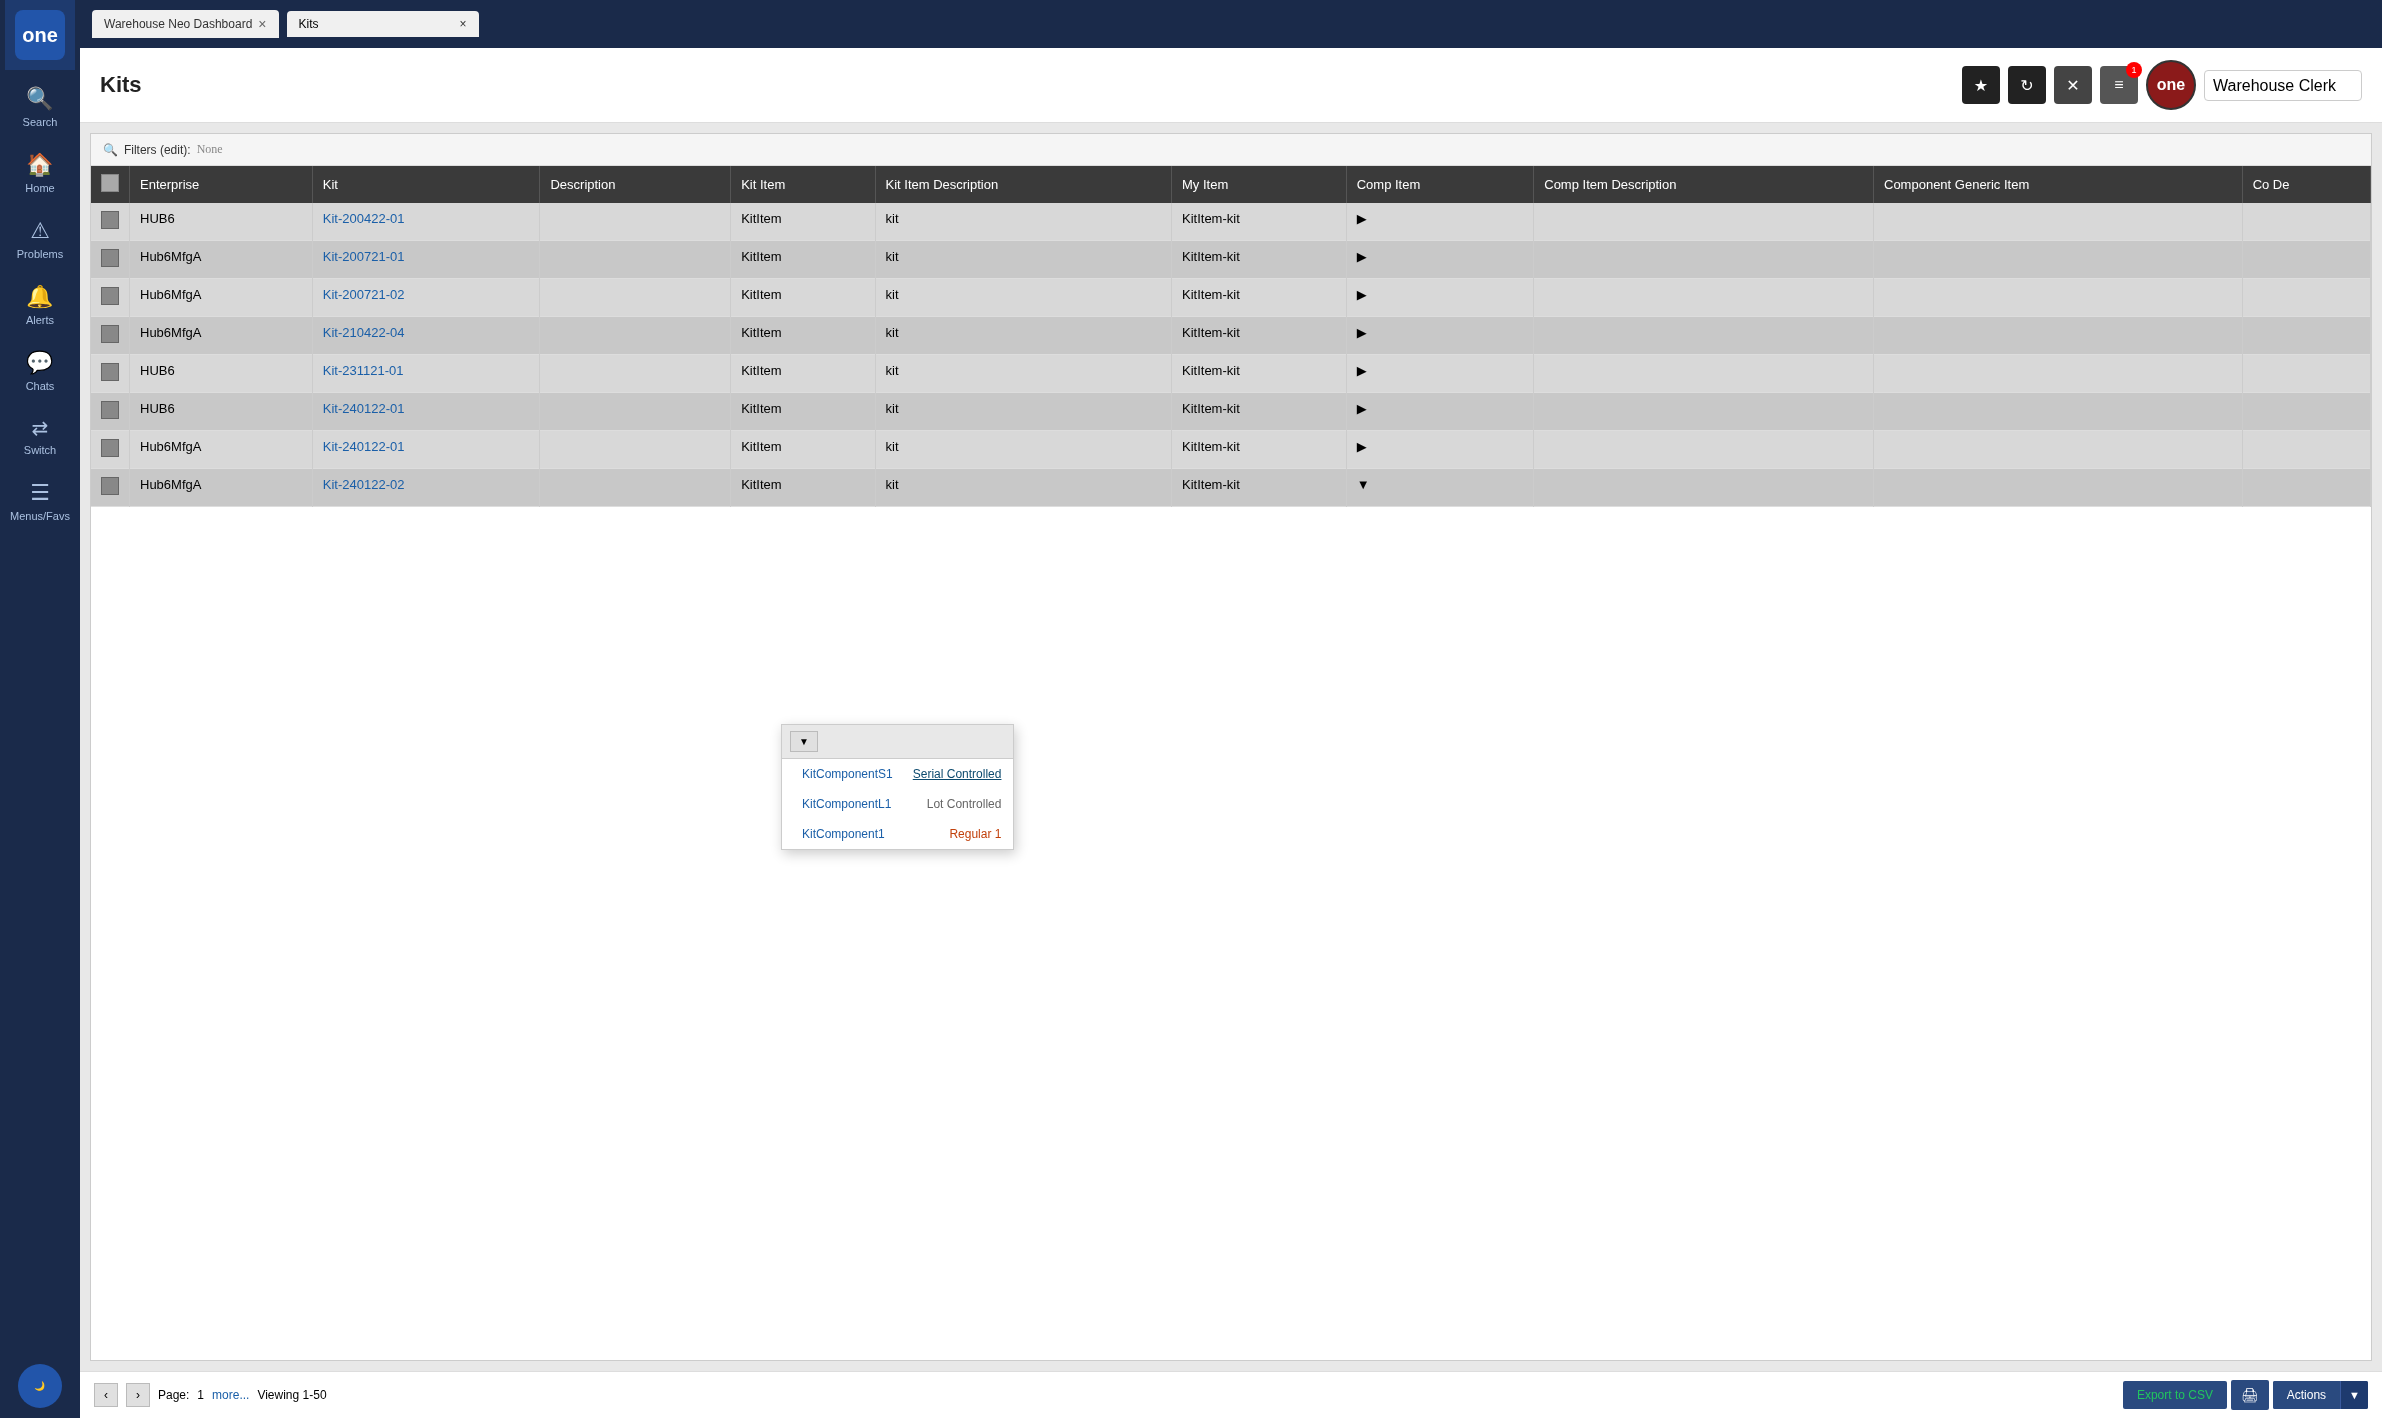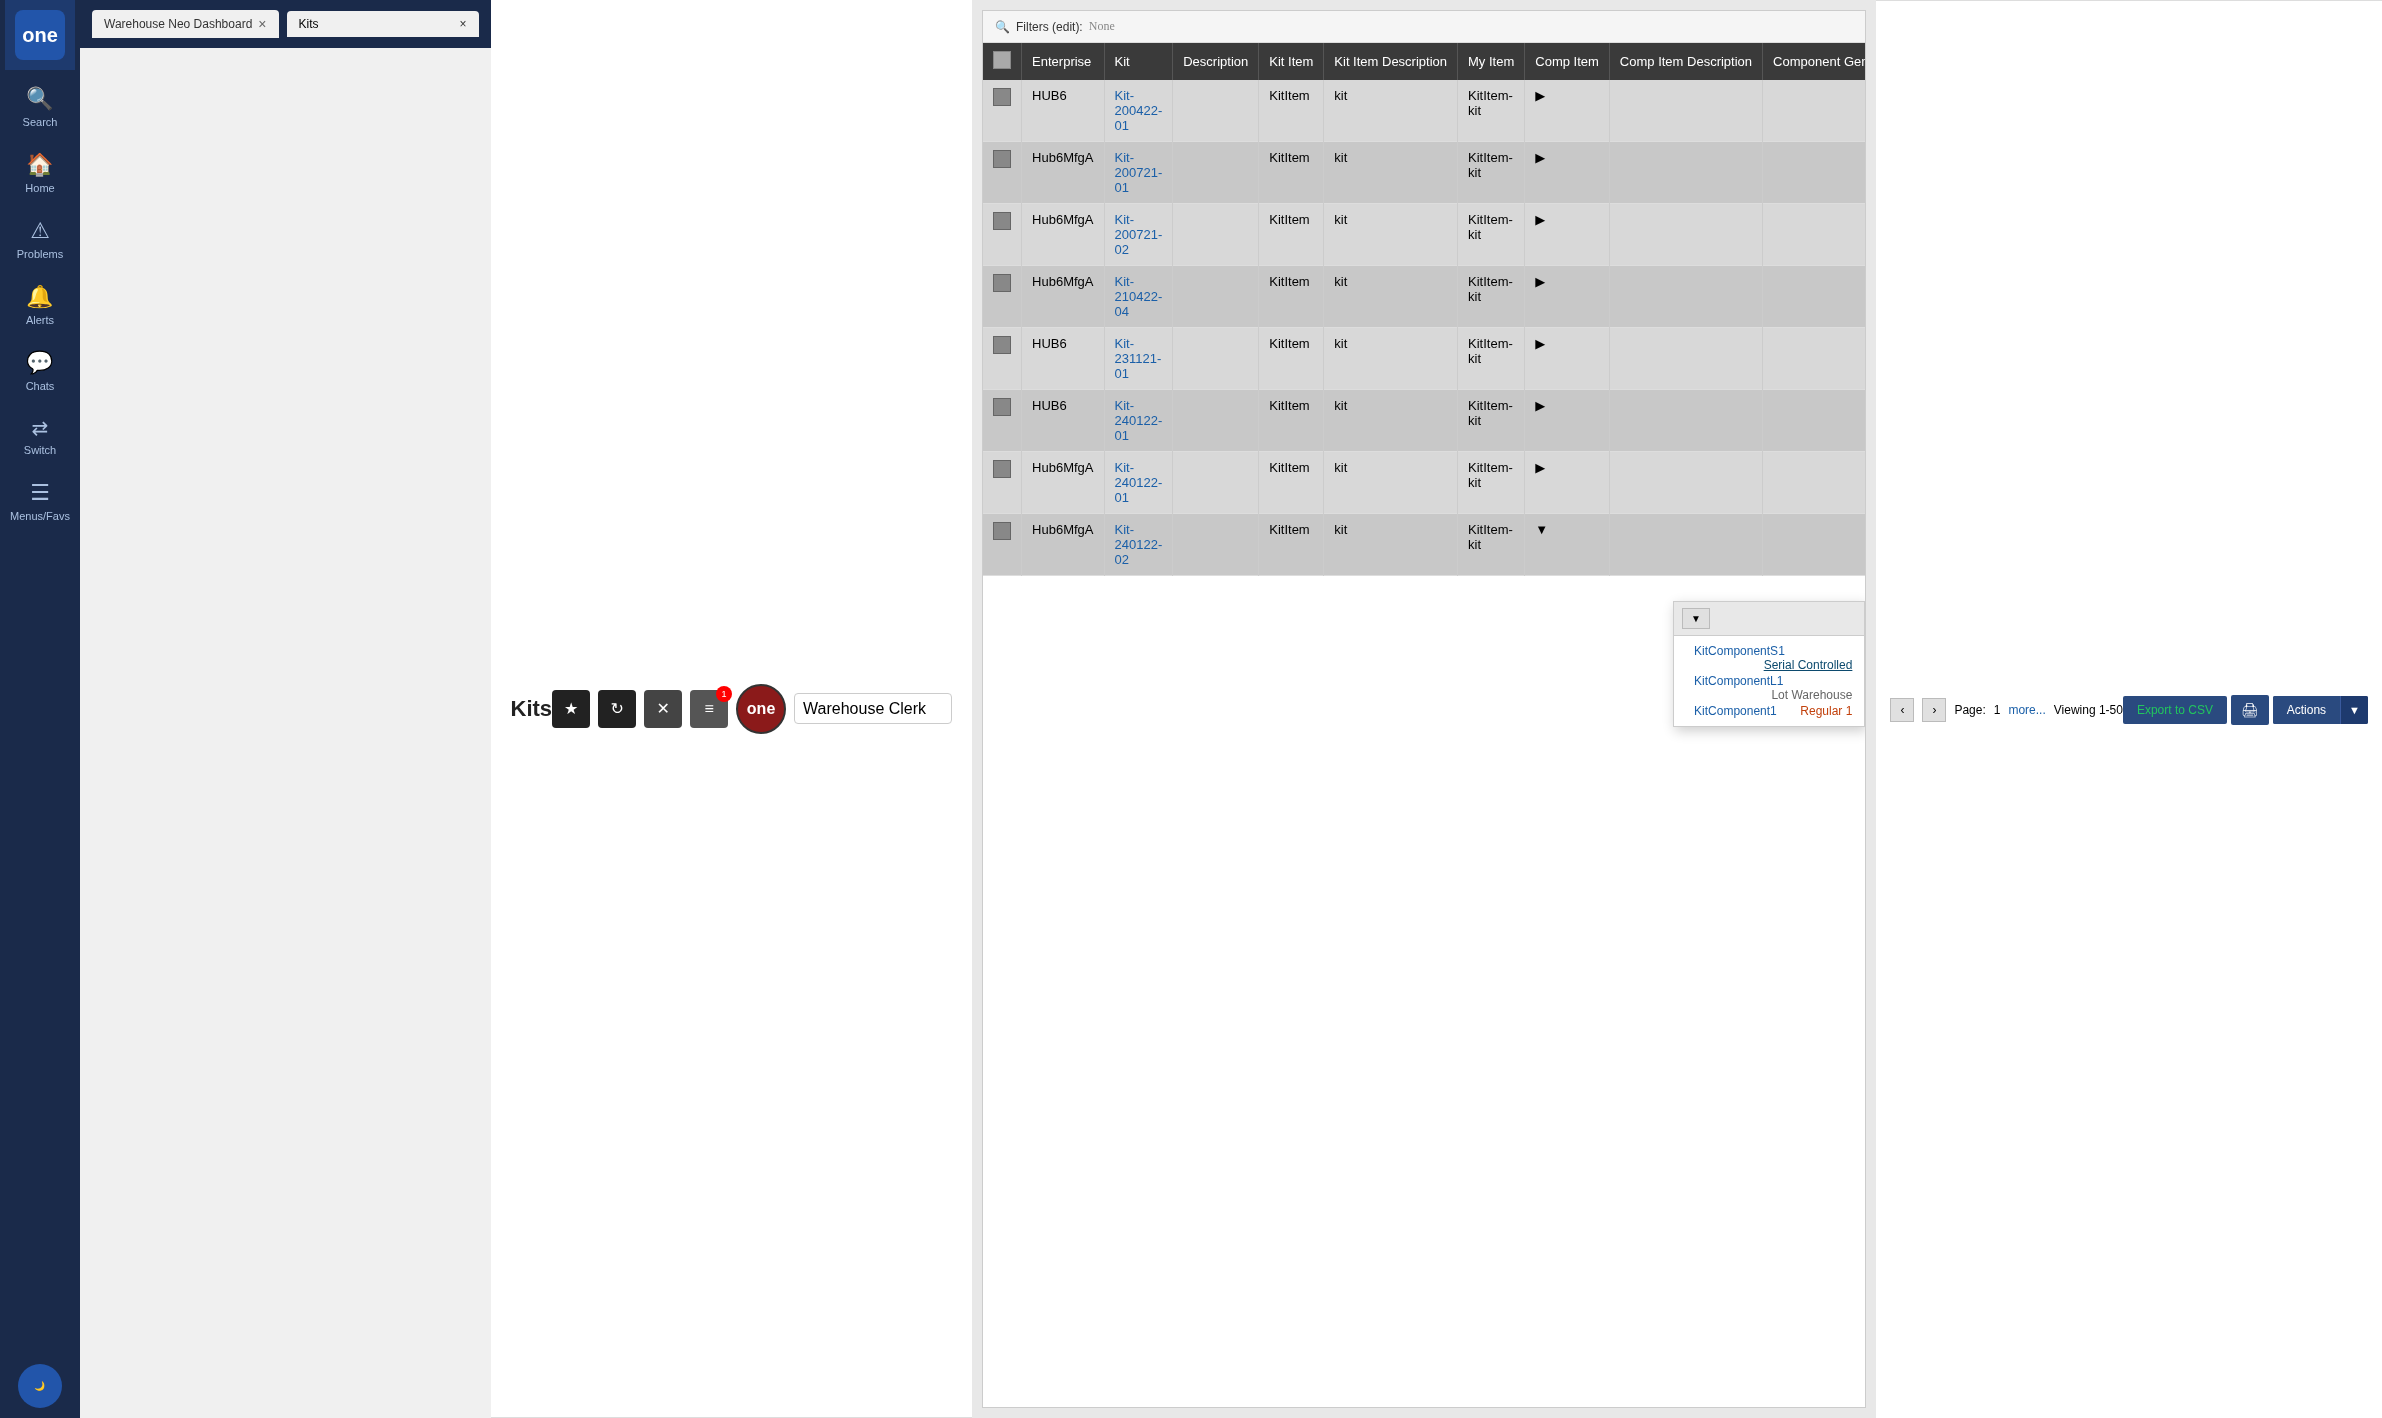--- a/index.html
+++ b/index.html
@@ -65,21 +65,21 @@
       color: white;
       font-size: 13px;
       font-weight: bold;
       cursor: pointer;
     }
 
     
     .main {
       flex: 1;
       display: flex;
-      flex-direction: row;
+      flex-direction: column;
       overflow: hidden;
     }
 
     
     .topbar {
       background: #1a2a4a;
       height: 48px;
       display: flex;
       align-items: center;
       padding: 0 12px;
@@ -615,21 +615,21 @@
         <div class="comp-dropdown" style="top: 590px; left: 690px;">
           <div style="padding:6px 8px; background:#e8e8e8; border-bottom:1px solid #ccc; font-size:11px; display:flex; align-items:center; gap:6px;">
             <span class="comp-arrow-btn">▼</span>
           </div>
           <div class="comp-dropdown-item">
             <span>KitComponentS1</span>
             <span style="color:#0c4a6e; margin-left:20px; float:right;text-decoration:underline;">Serial Controlled</span>
           </div>
           <div class="comp-dropdown-item">
             <span>KitComponentL1</span>
-            <span style="color:#666; margin-left:20px; float:right;">Lot Warehouse</span>
+            <span style="color:#666; margin-left:20px; float:right;">Lot Controlled</span>
           </div>
           <div class="comp-dropdown-item">
             <span>KitComponent1</span>
             <span style="color:#c2410c; margin-left:20px; float:right;">Regular 1</span>
           </div>
         </div>
       </div>
 
     </div>
   </div>

